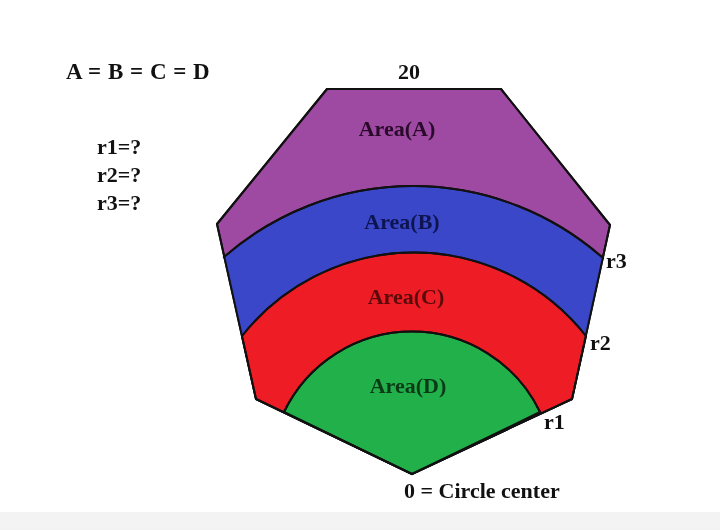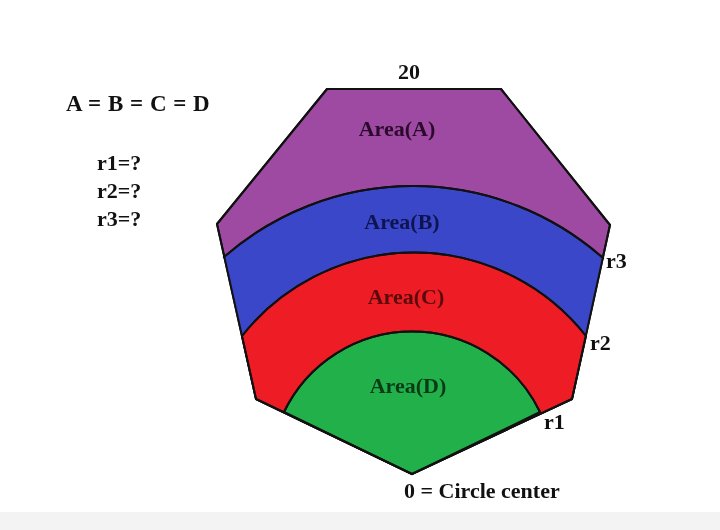--- a/index.html
+++ b/index.html
@@ -1,20 +1,20 @@
 <!DOCTYPE html>
 <html><head>
   <meta charset="utf-8">
   <style>
     html, body { margin: 0; padding: 0; background: #ffffff; }
     body { width: 720px; height: 530px; position: relative; overflow: hidden; font-family: "Liberation Serif", serif; }
     .canvas { position: absolute; left: 0; top: 0; width: 720px; height: 530px; }
-    .label { position: absolute; font-family: "Liberation Serif", serif; font-weight: bold; color: #111; white-space: nowrap; line-height: 1; margin-top: 32px; }
+    .label { position: absolute; font-family: "Liberation Serif", serif; font-weight: bold; color: #111; white-space: nowrap; line-height: 1; }
     .equation { left: 66px; top: 60px; font-size: 23px; letter-spacing: 0.5px; }
-    .unknowns { left: 97px; top: 120px; font-size: 22px; }
+    .unknowns { left: 97px; top: 136px; font-size: 22px; }
     .unknowns div { height: 28px; }
     .bottom-strip { position: absolute; left: 0; top: 512px; width: 720px; height: 18px; background: #f3f3f3; }
     svg text { font-family: "Liberation Serif", serif; font-weight: bold; }
   </style>
 </head>
 <body>
 
 <div class="canvas">
   <svg width="720" height="530" viewBox="0 0 720 530">
 

